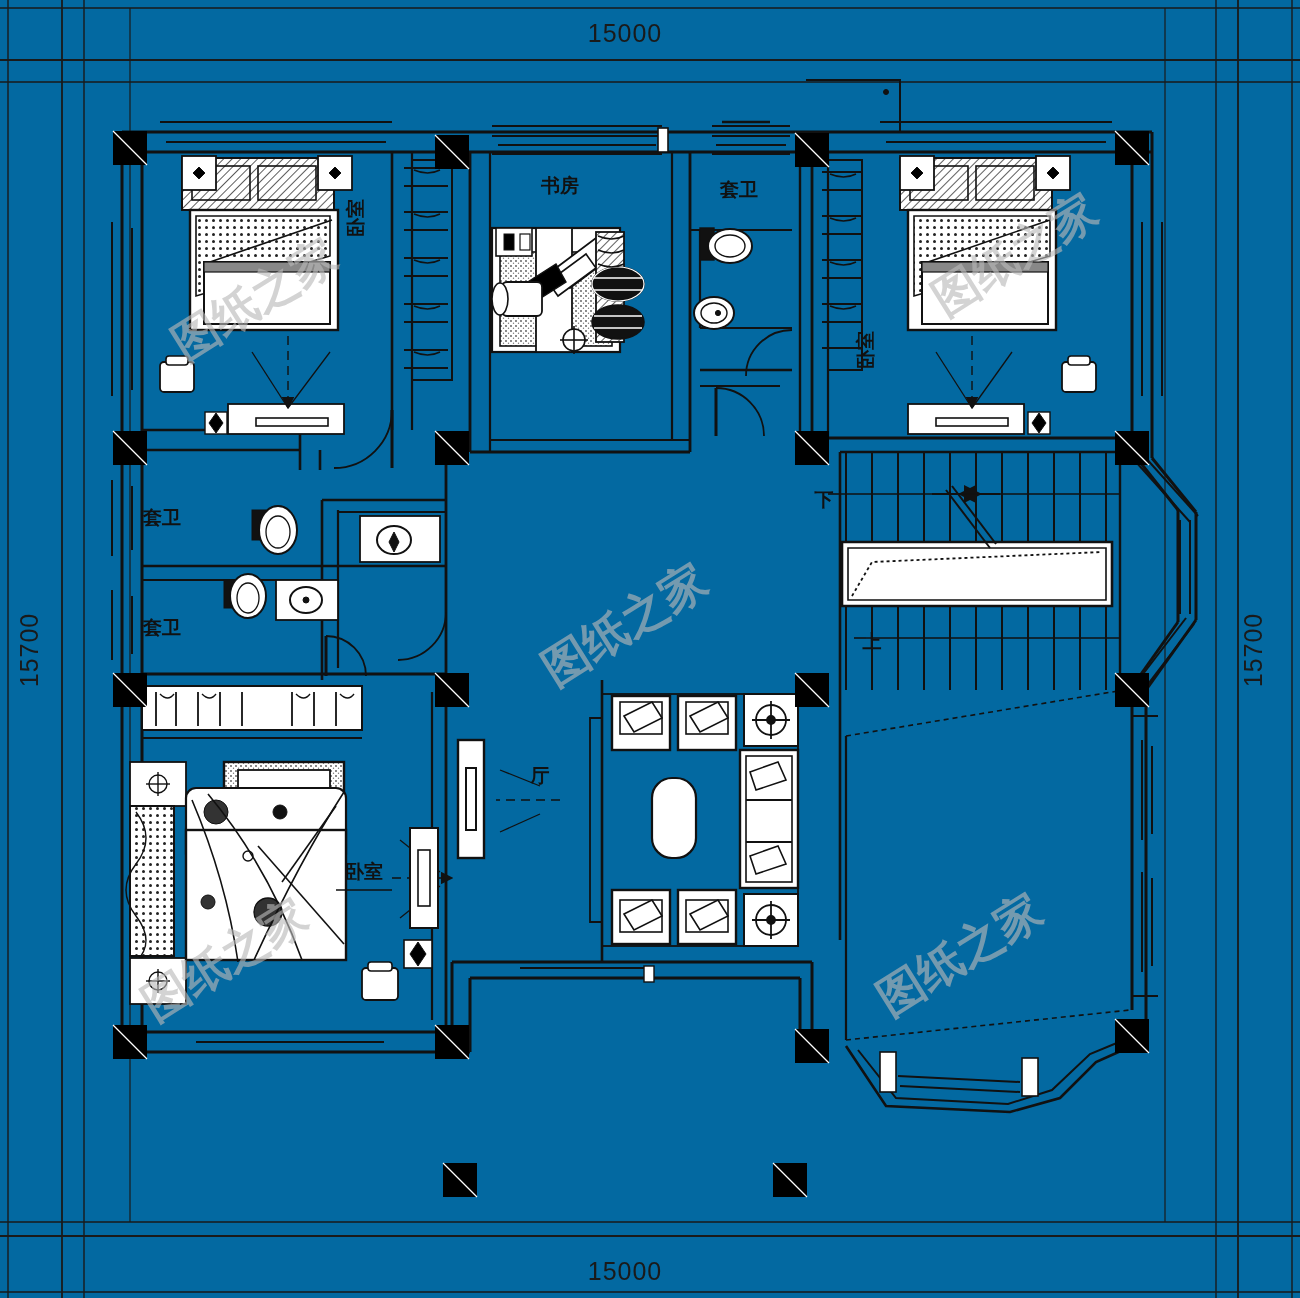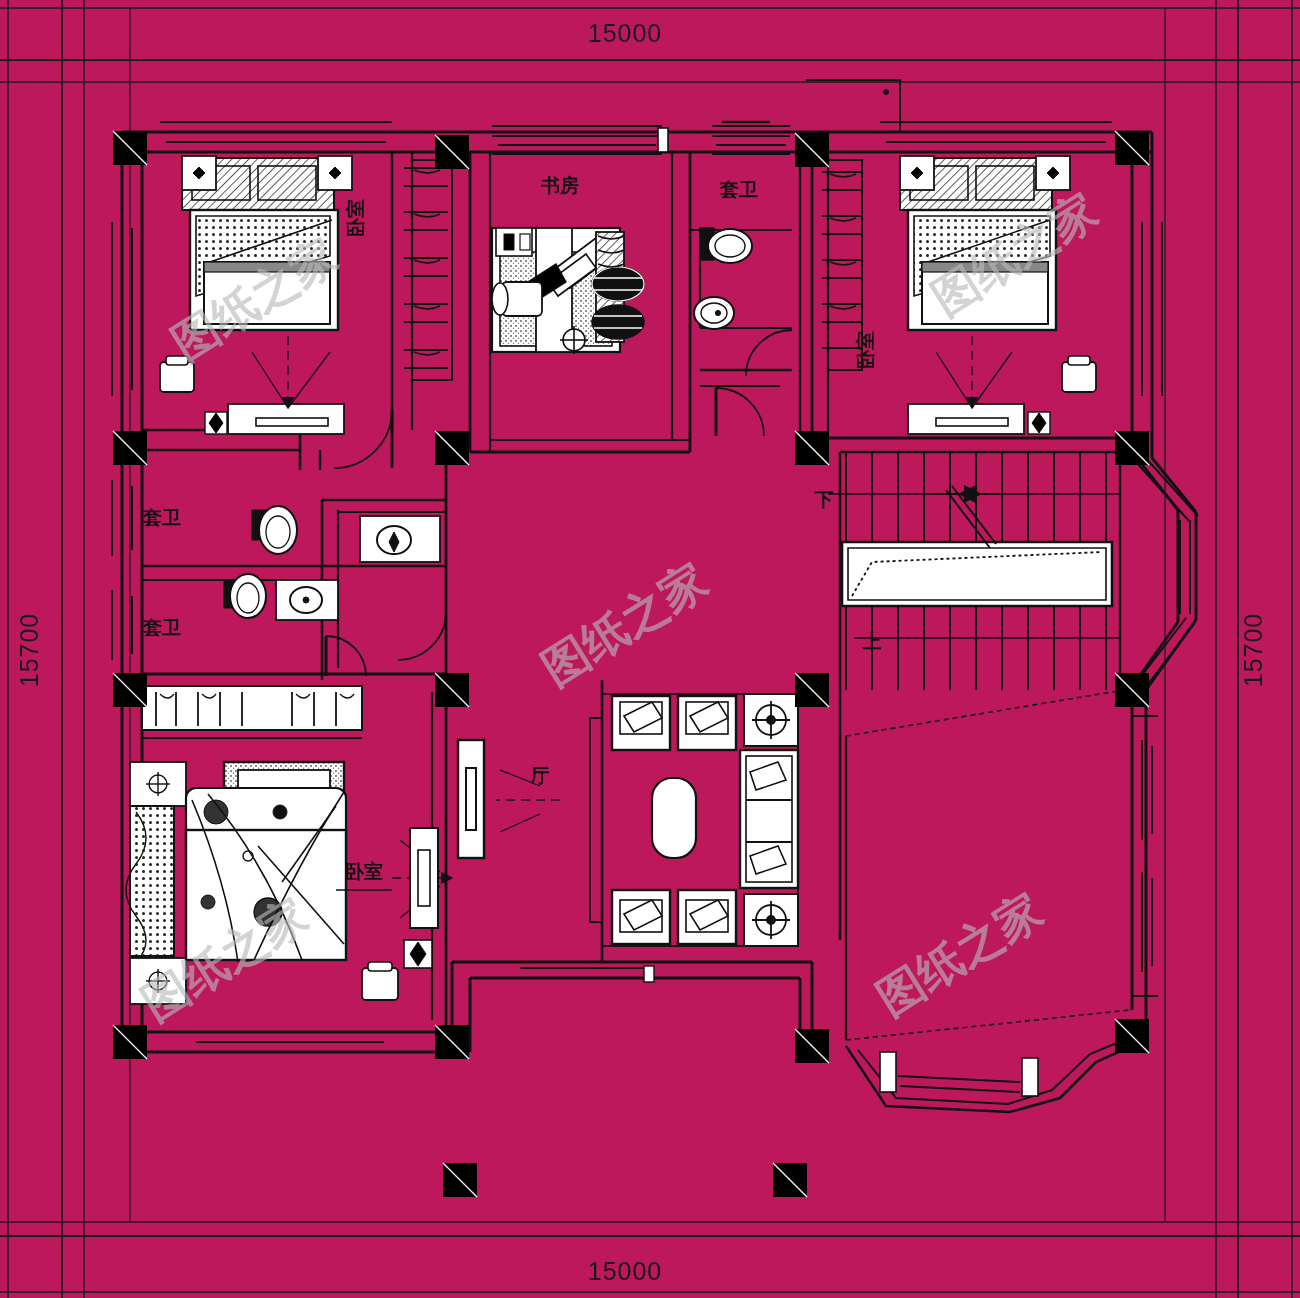--- a/index.html
+++ b/index.html
@@ -1,19 +1,19 @@
 <!DOCTYPE html>
 <html><head>
 <meta charset="utf-8">
 <title>Floor Plan</title>
 <style>
   html,body{margin:0;padding:0;background:#ffffff;}
   body{width:1300px;height:1298px;overflow:hidden;
        font-family:"Liberation Sans","DejaVu Sans",sans-serif;color:#111;}
-  #stage{position:relative;width:1300px;height:1298px;background:#be185d;}
+  #stage{position:relative;width:1300px;height:1298px;background:#0369a1;}
   svg#plan{position:absolute;inset:0;width:1300px;height:1298px;display:block;}
   .dimtxt{font-family:"Liberation Sans",sans-serif;font-size:25px;fill:#1a1a1a;letter-spacing:1px;}
   .roomtxt{font-family:"DejaVu Sans",sans-serif;font-size:19px;fill:#111;font-weight:600;}
   .wm{position:absolute;font-family:"DejaVu Sans",sans-serif;font-weight:700;
       color:#b9b9b9;opacity:.62;white-space:nowrap;pointer-events:none;
       transform-origin:center center;}
   .wm span{display:inline-block;}
 </style>
 </head>
 <body>

